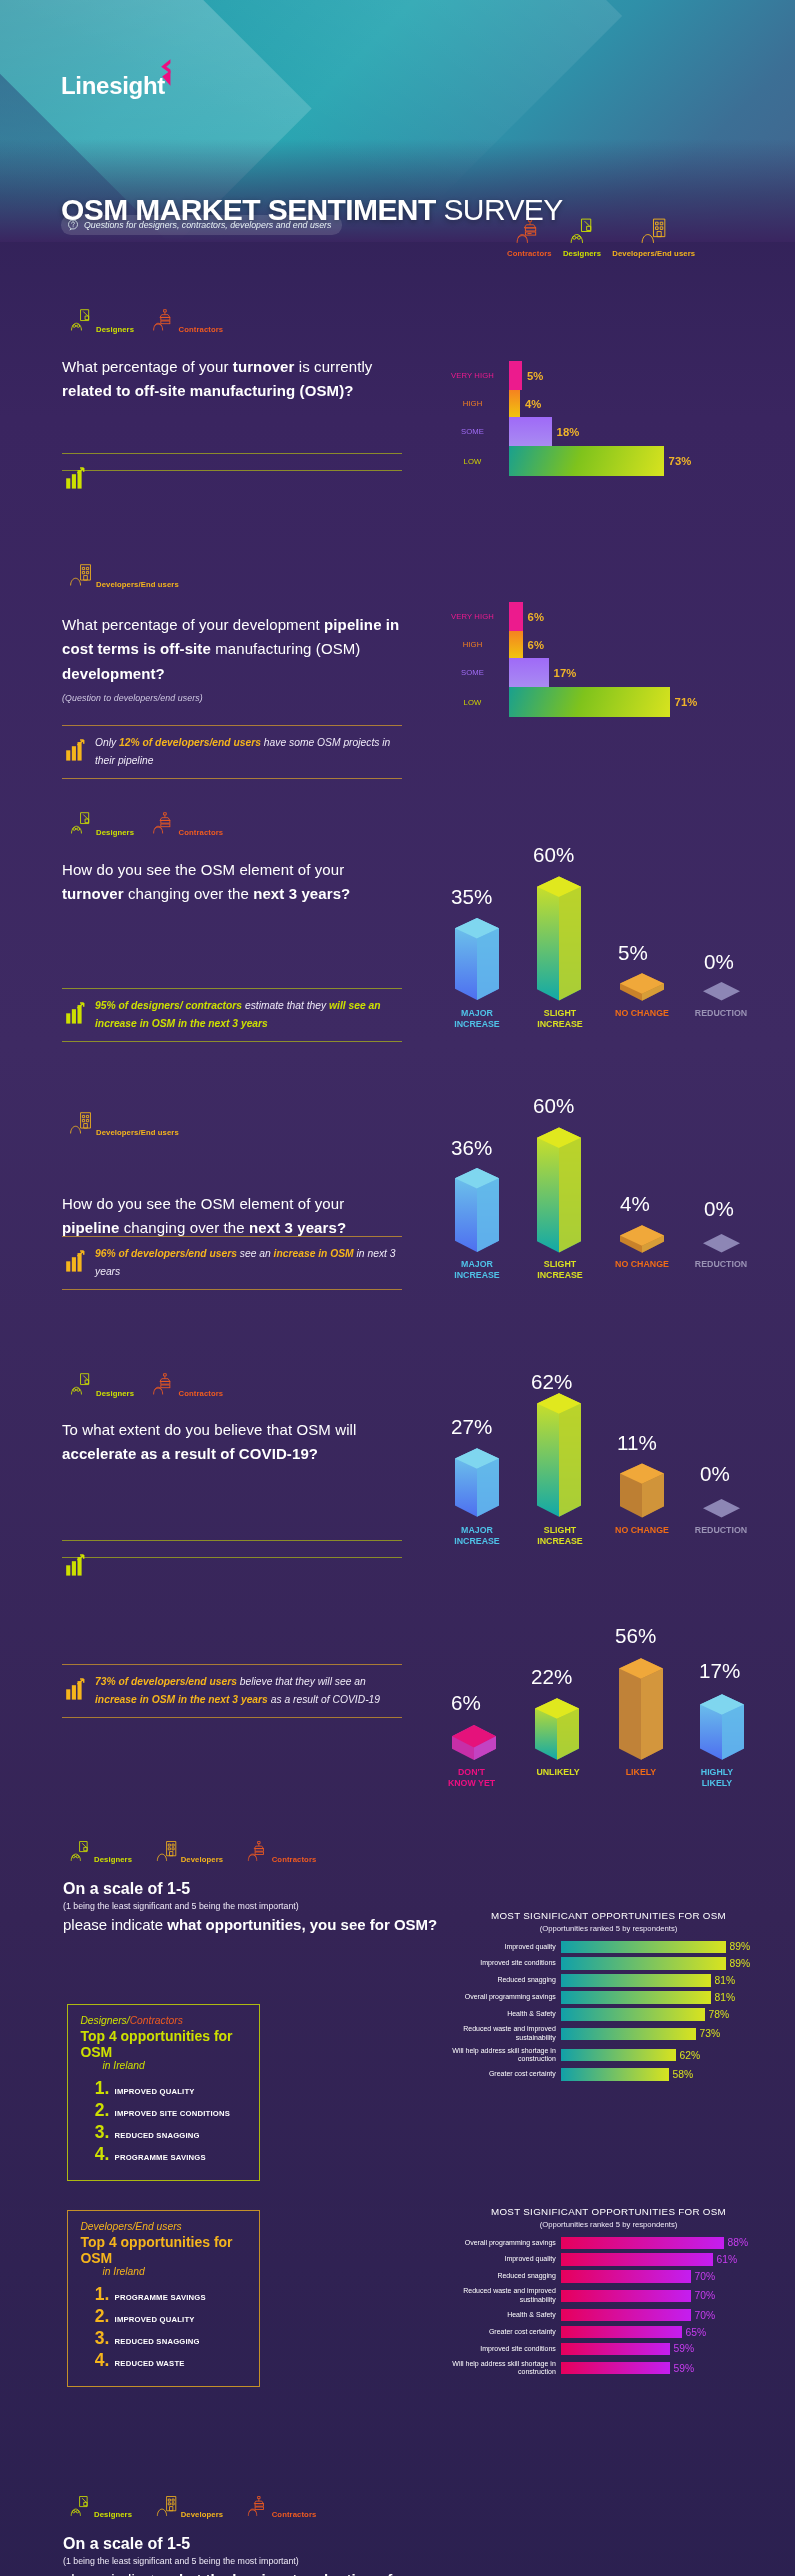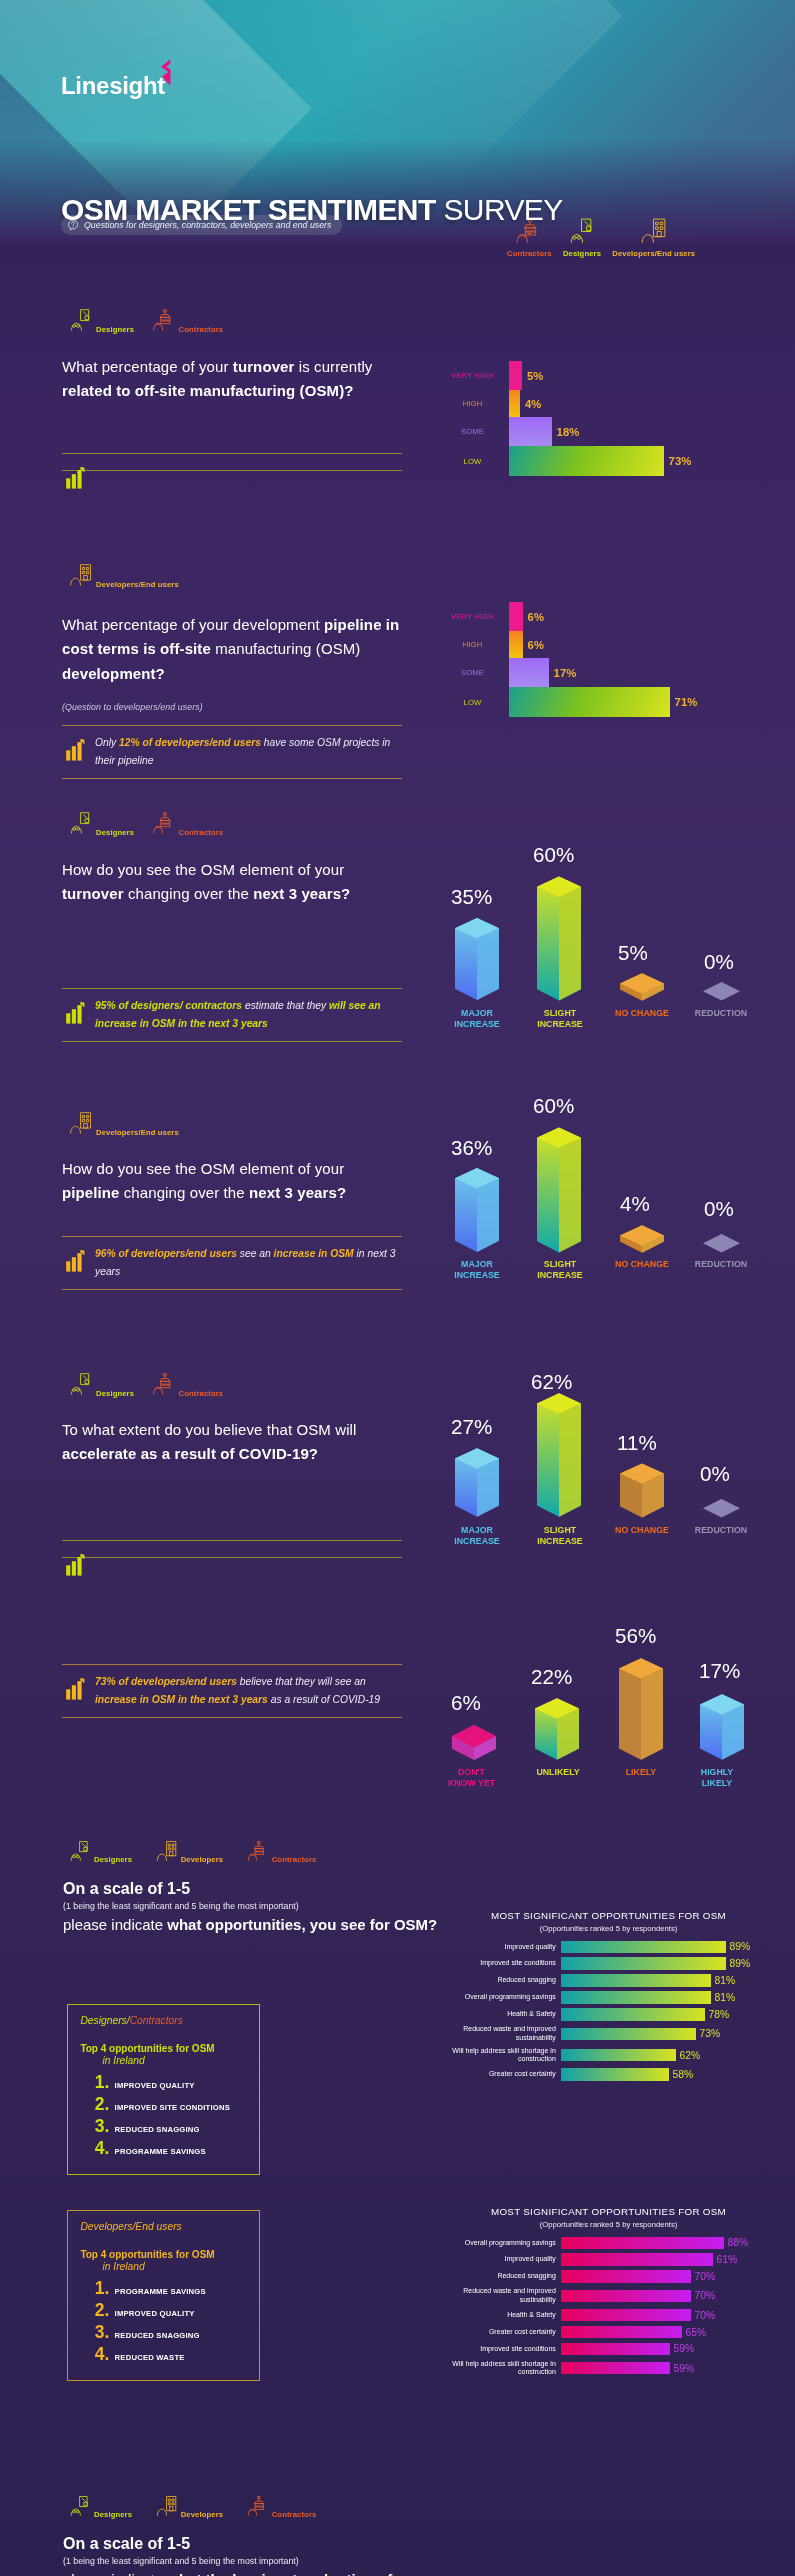--- a/index.html
+++ b/index.html
@@ -45,21 +45,21 @@
 
   .legend { position:absolute; display:flex; gap:15.5px; align-items:flex-end; }
   .legend .lg { display:flex; align-items:flex-end; gap:1px; }
   .legend .lg svg { display:block; }
   .legend .lg span { font-size:7.7px; font-weight:700; letter-spacing:0.1px; padding-bottom:1px;}
   .c-des { color:#cde000; }  .c-con { color:#ef5b20; }  .c-dev { color:#f5b51c; }
 
   .question { position:absolute; font-size:15px; line-height:1.62; color:#fff; font-weight:300;
     letter-spacing:0.1px; width:330px; }
   .question b { font-weight:800; }
-  .question .sub { display:block; font-size:8.8px; font-style:italic; font-weight:300; color:#cfc9e2; margin-top:14px;}
+  .question .sub { display:block; font-size:8.8px; font-style:italic; font-weight:300; color:#cfc9e2; margin-top:5px;}
 
   .callout { position:absolute; width:340px; padding:8.2px 0 8.2px 0;
     border-top:0.5px solid rgba(205,224,0,.55); border-bottom:0.5px solid rgba(205,224,0,.55); }
   .callout.gold { border-color:rgba(245,181,28,.6); }
   .callout .ico { position:absolute; left:4.1px; top:13.4px; width:23px; height:21.6px; }
   .callout .txt { margin-left:33px; font-size:10.3px; line-height:1.75; font-style:italic; color:#efeaf7; font-weight:300;}
   .callout .txt b { font-style:italic; font-weight:800; }
   .hl-lime { color:#cde000; } .hl-orange { color:#ef5b20; } .hl-gold { color:#f5b51c; }
 
   
@@ -81,21 +81,21 @@
   .rank .r-sub { text-align:center; font-size:7.7px; font-weight:300; color:#efeaf7; margin-top:2.1px; }
   .rank .r-row { display:flex; align-items:center; margin-top:4.6px; }
   .rank .r-lbl { width:133px; text-align:right; padding-right:5.2px; font-size:7px; font-weight:300; line-height:1.2; color:#fff;}
   .rank .r-bar { height:12.4px; }
   .rank .r-val { font-size:10.3px; font-weight:300; padding-left:3.6px; }
 
   
   .top4 { position:absolute; width:193px; border:0.5px solid rgba(245,181,28,.75); padding:10.3px 10.3px 11.3px 12.4px; }
   .top4.lime { border-color:rgba(205,224,0,.8); }
   .top4 .t4-kicker { font-size:10.3px; font-style:italic; font-weight:300; }
-  .top4 .t4-main { font-size:10px; font-weight:800; line-height:1.15; margin-top:17px; }
+  .top4 .t4-main { font-size:14px; font-weight:800; line-height:1.15; margin-top:2px; }
   .top4 .t4-tail { font-size:10.3px; font-style:italic; font-weight:300;margin-left:22px; }
   .top4 ol { list-style:none; margin-top:9.3px; }
   .top4 li { display:flex; align-items:baseline; gap:5.2px; margin-bottom:6.2px; padding-left:14.4px;}
   .top4 li .num { font-size:17.5px; font-weight:800; line-height:.9; }
   .top4 li .itm { font-size:7.7px; font-weight:700; letter-spacing:0.2px; color:#fff; }
 </style>
 </head>
 <body>
 
 <div class="hero">
@@ -398,21 +398,21 @@
           <path d="M34 21h5v5h-5z"></path>
           <path d="M43 21h5v5h-5z"></path>
           <path d="M37 30h8v10h-8z"></path>
           <path d="M8 52c0-9 5-16 11-16s11 7 11 16"></path>
         </g>
       </svg>
     <span class="c-dev">Developers/End users</span>
   </div>
 </div>
 
-<div class="question" style="left:62px; top:1157px; width:319px;">
+<div class="question" style="left:62px; top:1192px; width:319px;">
   <span>How do you see the OSM element of your </span><b>pipeline</b><span> changing over the </span><b>next 3 years?</b>
 </div>
 
 <div class="prisms" style="left:422px; top:1030px; width:361px; height:237px;">
   <div class="p-val" style="left:29px; top:106px;">36%</div>
   <svg style="position:absolute;left:33px;top:138px;" width="44" height="84" viewBox="0 0 86 164">
     <polygon points="43,0 86,20 86,142 43,164 0,142 0,20" fill="url(#g4a)"></polygon>
     <polygon points="43,0 86,20 43,40 0,20" fill="#7fd6ef"></polygon>
     <polygon points="43,40 86,20 86,142 43,164" fill="#62b8ea" opacity=".85"></polygon>
     <defs>

